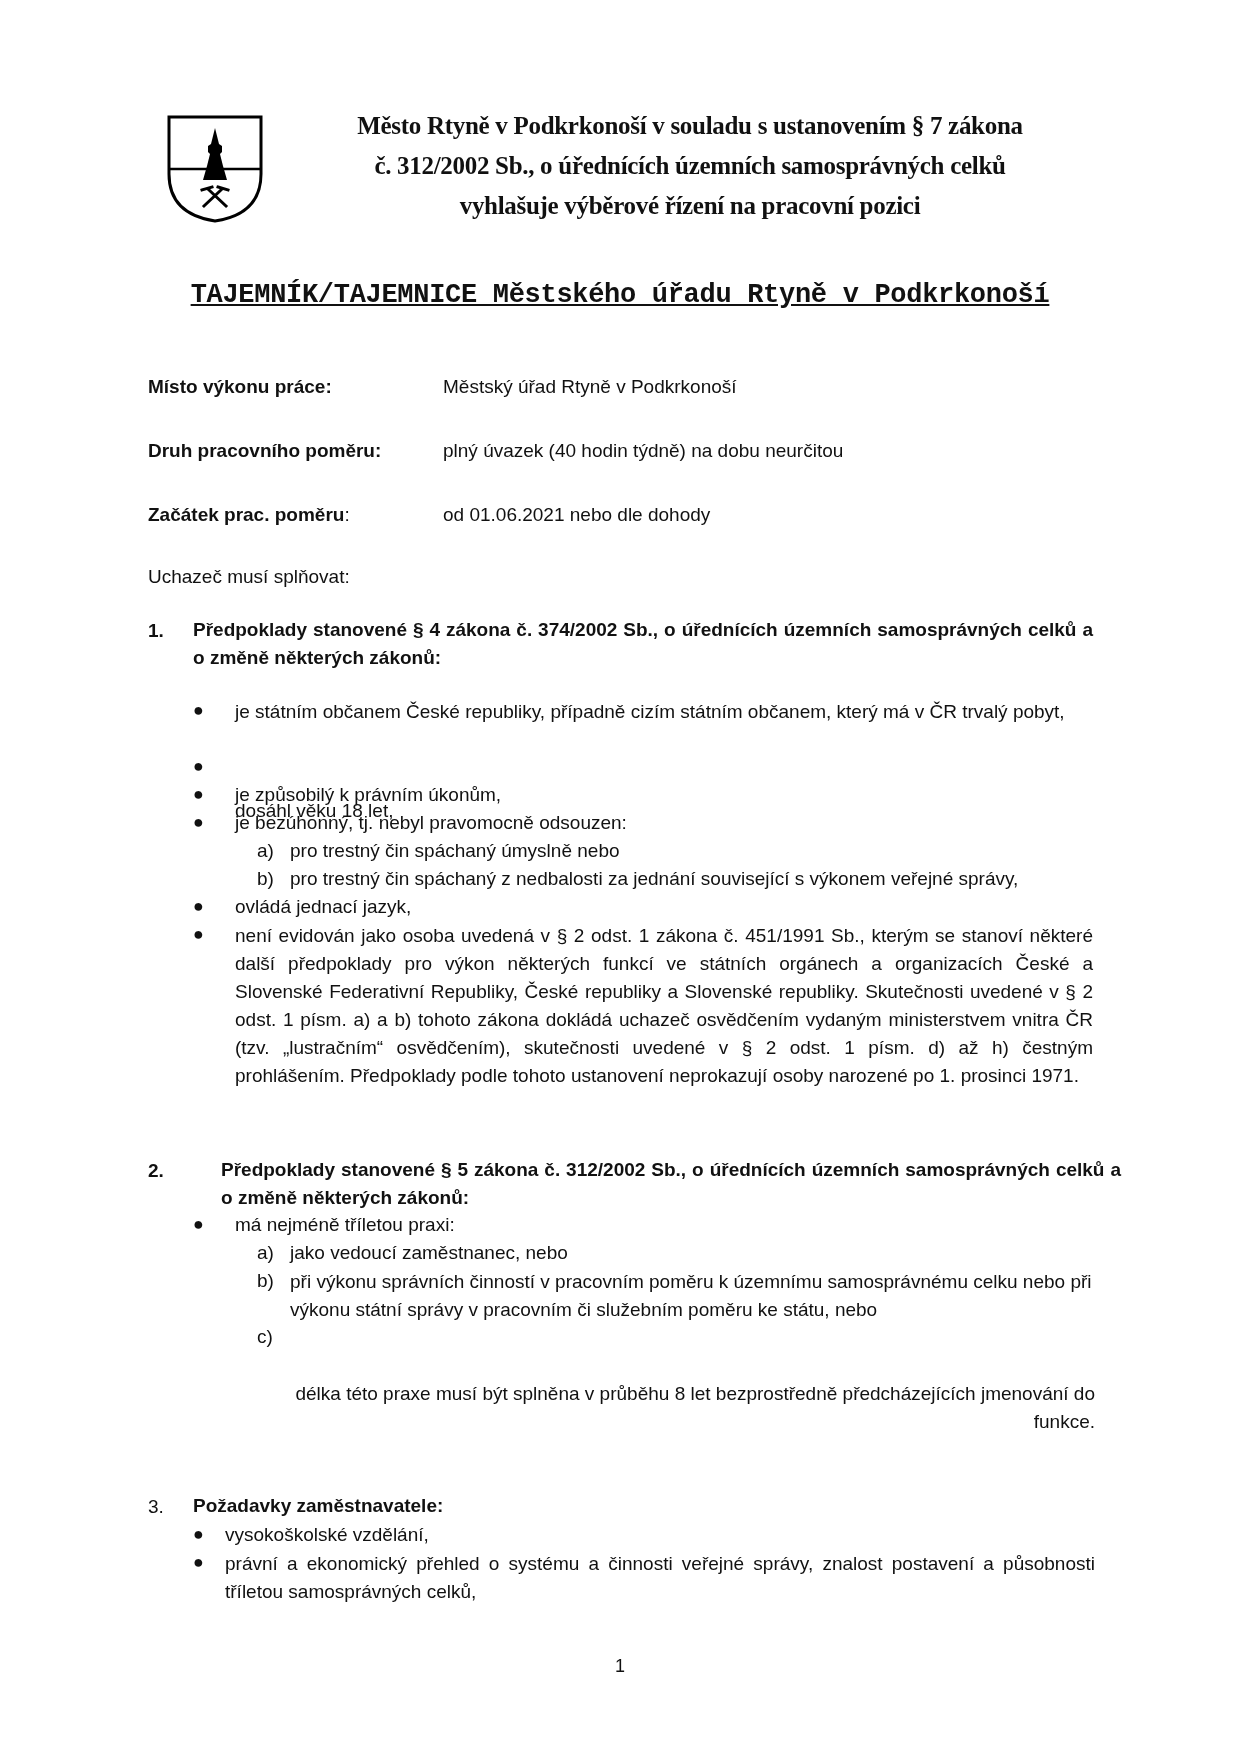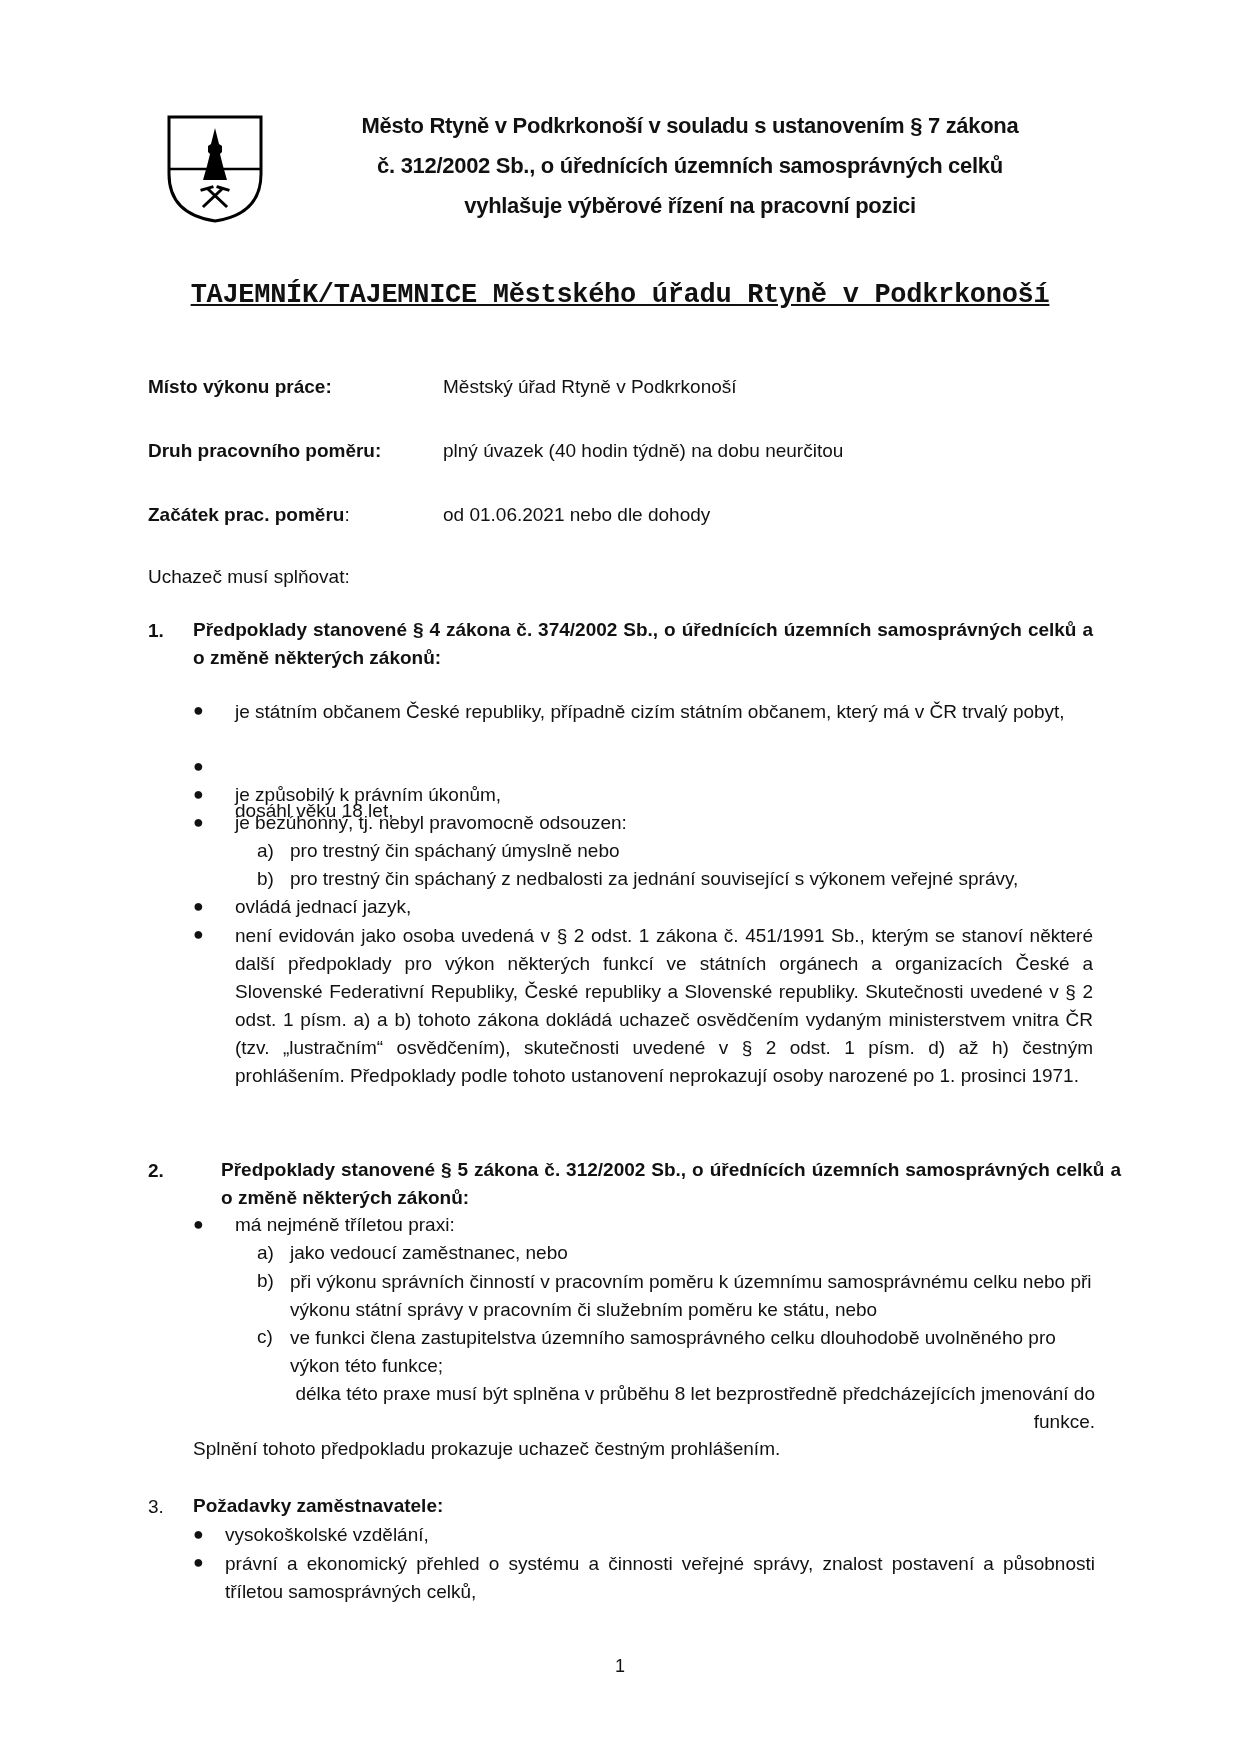--- a/index.html
+++ b/index.html
@@ -4,22 +4,23 @@
   <style>
     html, body { margin: 0; padding: 0; background: #ffffff; }
     body {
       width: 1240px; height: 1754px; position: relative; overflow: hidden;
       font-family: "Liberation Sans", sans-serif; color: #111;
     }
     .page { position: absolute; left: 0; top: 0; width: 1240px; height: 1754px; }
     .emblem { position: absolute; left: 166px; top: 114px; width: 96px; width: 98px; height: 110px; }
     .header {
       position: absolute; left: 280px; top: 106px; width: 820px;
-      text-align: center; font-weight: bold; font-size: 22px; line-height: 40px;
+      text-align: center; font-weight: bold; font-size: 25px; line-height: 40px;
       letter-spacing: -0.3px;
+      font-family: Liberation Serif, serif;
     }
     .title {
       position: absolute; left: 150px; top: 280px; width: 940px; text-align: center;
       font-weight: bold; font-size: 27px; text-decoration: underline; letter-spacing: -0.3px; font-family: Liberation Mono, monospace;
     }
     .field { position: absolute; left: 148px; font-size: 19px; }
     .field .lbl { position: absolute; left: 0; white-space: nowrap; font-weight: bold; }
     .field .val { position: absolute; left: 295px; white-space: nowrap; }
     .plain { position: absolute; font-size: 19px; white-space: nowrap; }
     .sec-num { position: absolute; left: 148px; font-size: 19px; font-weight: bold; }
@@ -107,25 +108,23 @@
   <div class="bullet-dot" style="left:193px; top:1214px;">●</div>
   <div class="line" style="left:235px; top:1214px;">má nejméně tříletou praxi:</div>
 
   <div class="line" style="left:257px; top:1242px;">a)</div>
   <div class="line" style="left:290px; top:1242px;">jako vedoucí zaměstnanec, nebo</div>
 
   <div class="line" style="left:257px; top:1270px;">b)</div>
   <div class="just" style="left:290px; top:1268px; width:805px; text-align:left;">při výkonu správních činností v pracovním poměru k územnímu samosprávnému celku nebo při výkonu státní správy v pracovním či služebním poměru ke státu, nebo</div>
 
   <div class="line" style="left:257px; top:1326px;">c)</div>
-  <div class="just" style="left:290px; top:1324px; width:808px; text-align:left;">ve funkci člena zastupitelstva územního samosprávného celku dlouhodobě uvolněného pro výkon této funkce;</div>
 
   <div class="just" style="left:235px; top:1380px; width:860px; text-align:right;">délka této praxe musí být splněna v průběhu 8 let bezprostředně předcházejících jmenování do funkce.</div>
 
-  <div class="line" style="left:193px; top:1438px;">Splnění tohoto předpokladu prokazuje uchazeč čestným prohlášením.</div>
 
   <div class="sec-num light" style="top:1496px;">3.</div>
   <div class="sec-head" style="top:1492px;">Požadavky zaměstnavatele:</div>
 
   <div class="bullet-dot" style="left:193px; top:1524px;">●</div>
   <div class="line" style="left:225px; top:1524px;">vysokoškolské vzdělání,</div>
 
   <div class="bullet-dot" style="left:193px; top:1552px;">●</div>
   <div class="just" style="left:225px; top:1550px; width:870px;">právní a ekonomický přehled o systému a činnosti veřejné správy, znalost postavení a působnosti tříletou samosprávných celků,</div>
 

